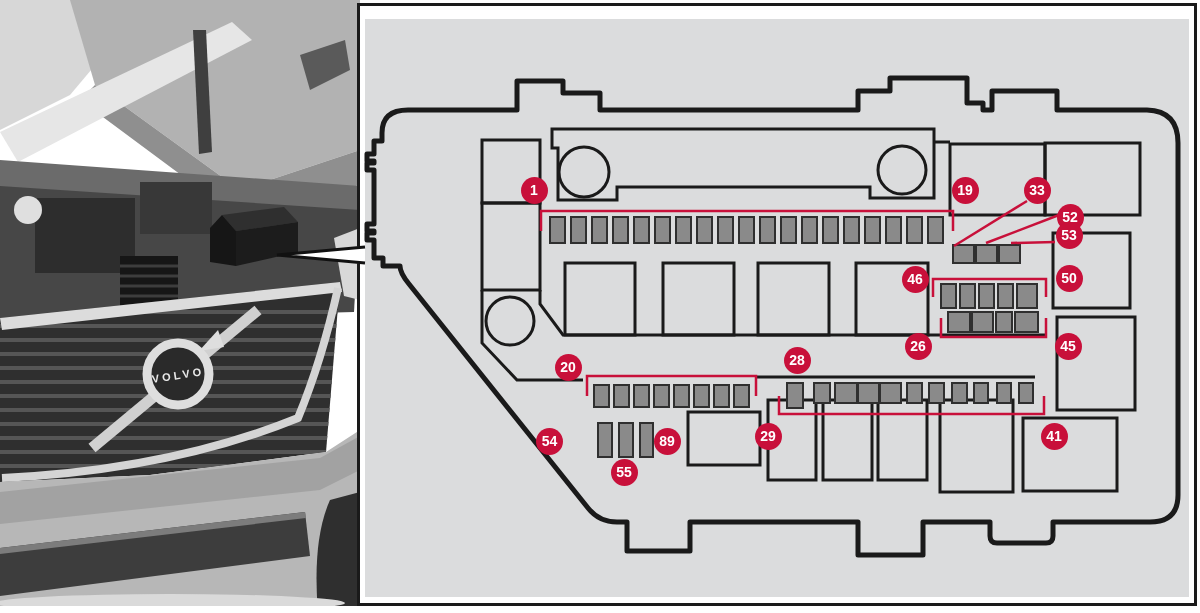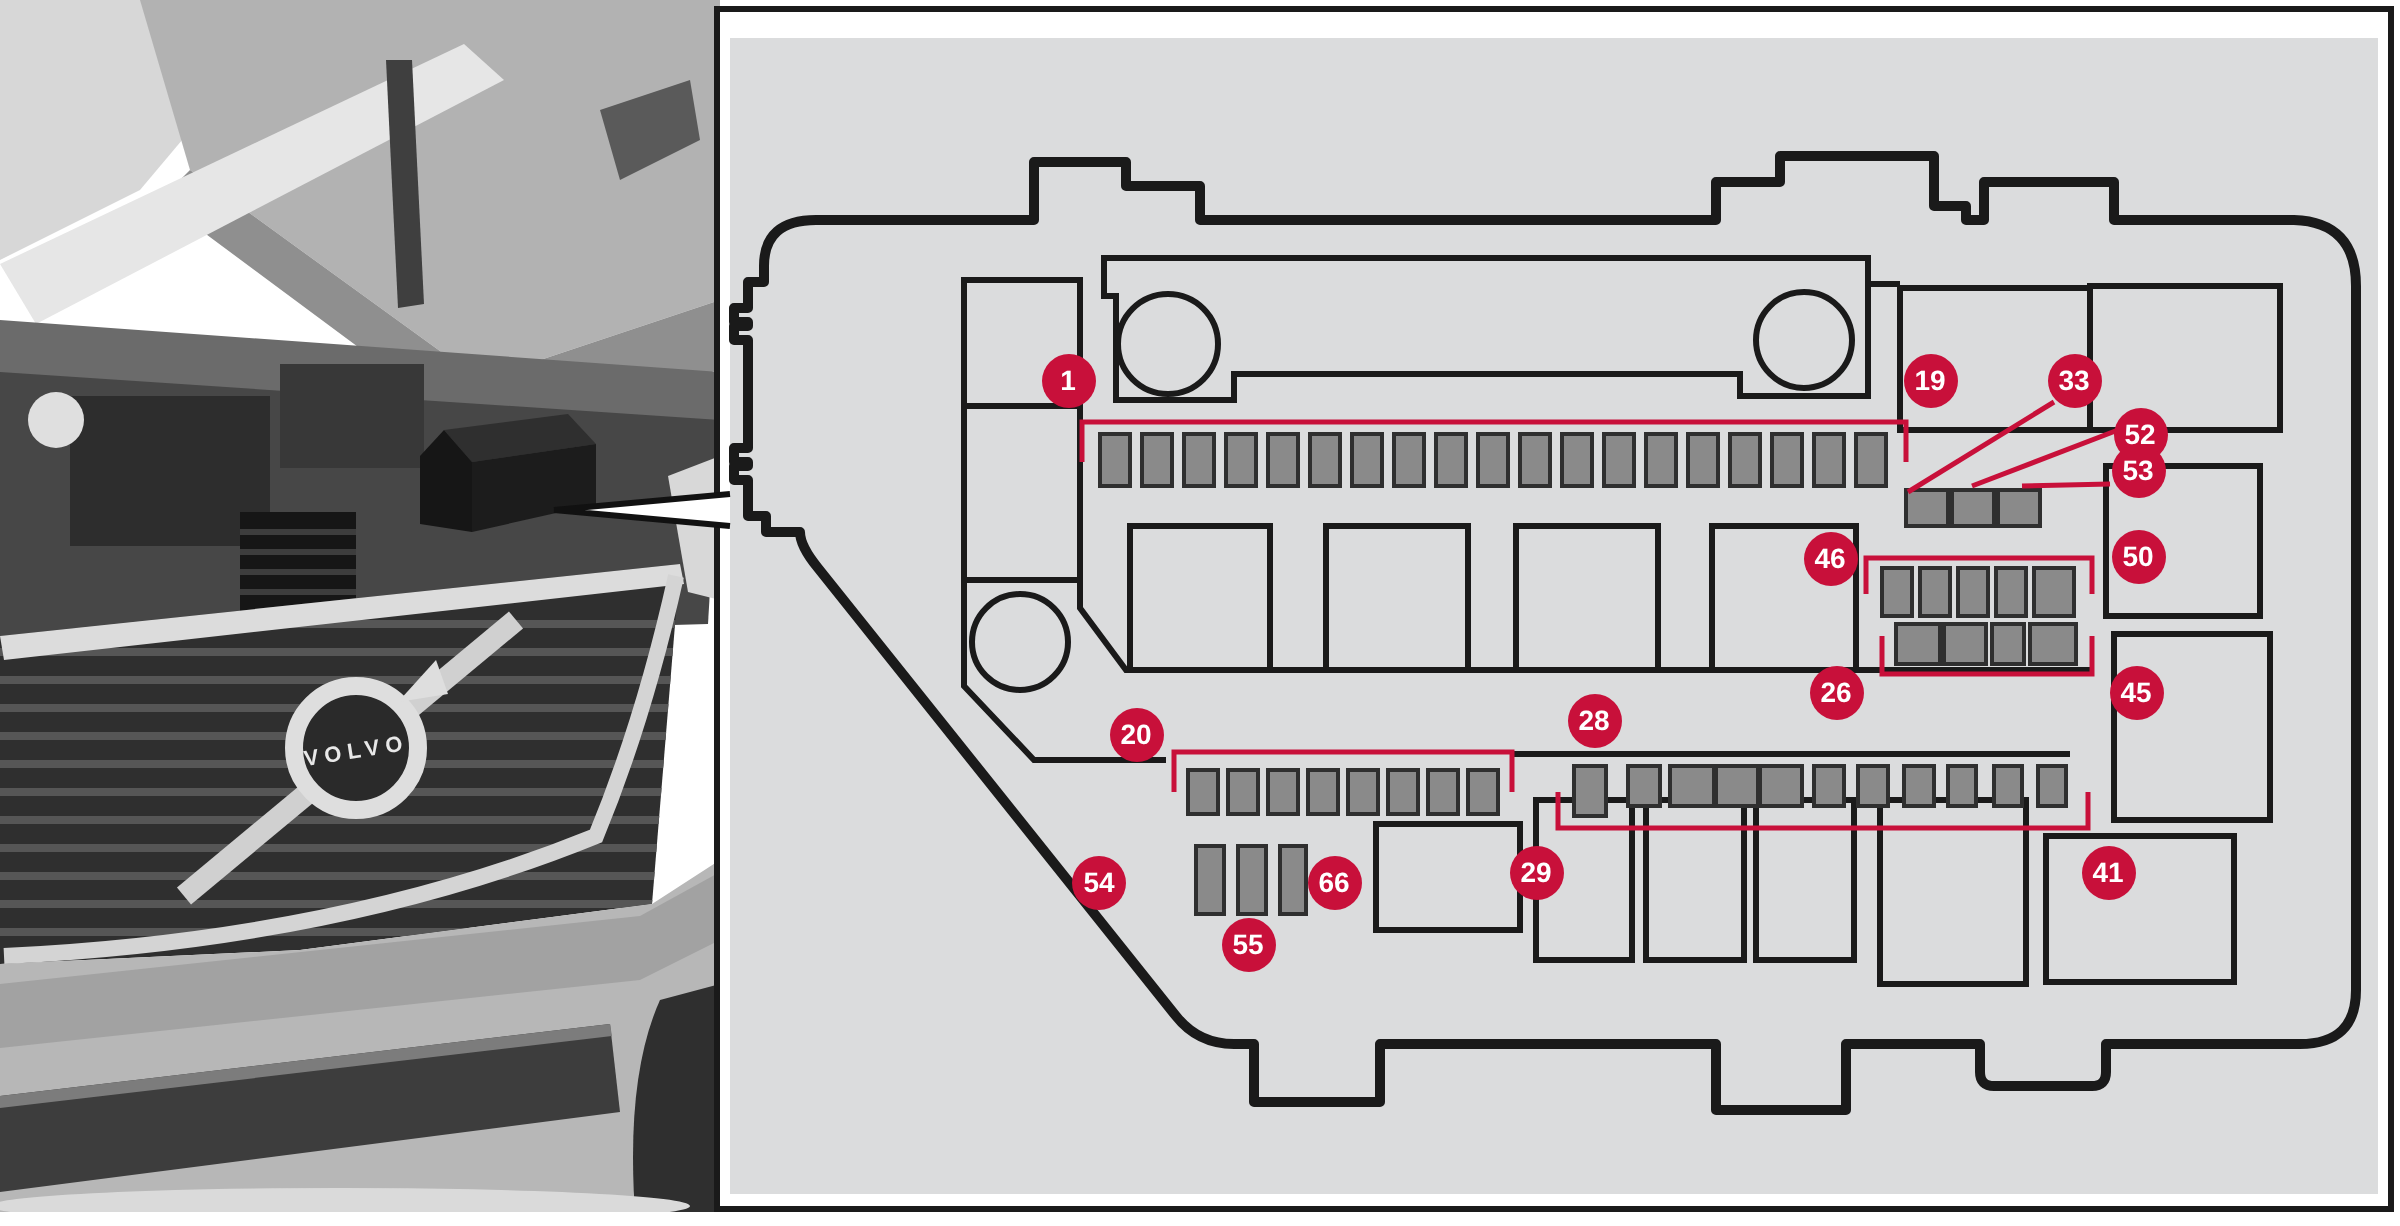--- a/index.html
+++ b/index.html
@@ -227,15 +227,15 @@
       <div class="badge" style="left: 1040.5px; top: 422.5px;">41</div>
       <div class="badge" style="left: 904.5px; top: 332.5px;">26</div>
       <div class="badge" style="left: 1054.5px; top: 332.5px; text-align: center;">45</div>
       <div class="badge" style="left: 901.5px; top: 265.5px;">46</div>
       <div class="badge" style="left: 1055.5px; top: 264.5px;">50</div>
       <div class="badge" style="left: 1023.5px; top: 176.5px;">33</div>
       <div class="badge" style="left: 1056.5px; top: 192.5px; margin-top: 11px;">52</div>
       <div class="badge" style="left: 1055.5px; top: 222px;">53</div>
       <div class="badge" style="left: 536px; top: 427.5px;">54</div>
       <div class="badge" style="left: 610.5px; top: 458.5px;">55</div>
-      <div class="badge" style="left: 653.5px; top: 427.5px;">66</div>
+      <div class="badge" style="left: 653.5px; top: 427.5px;">89</div>
     </div>
 </div>
 
 </body></html>

